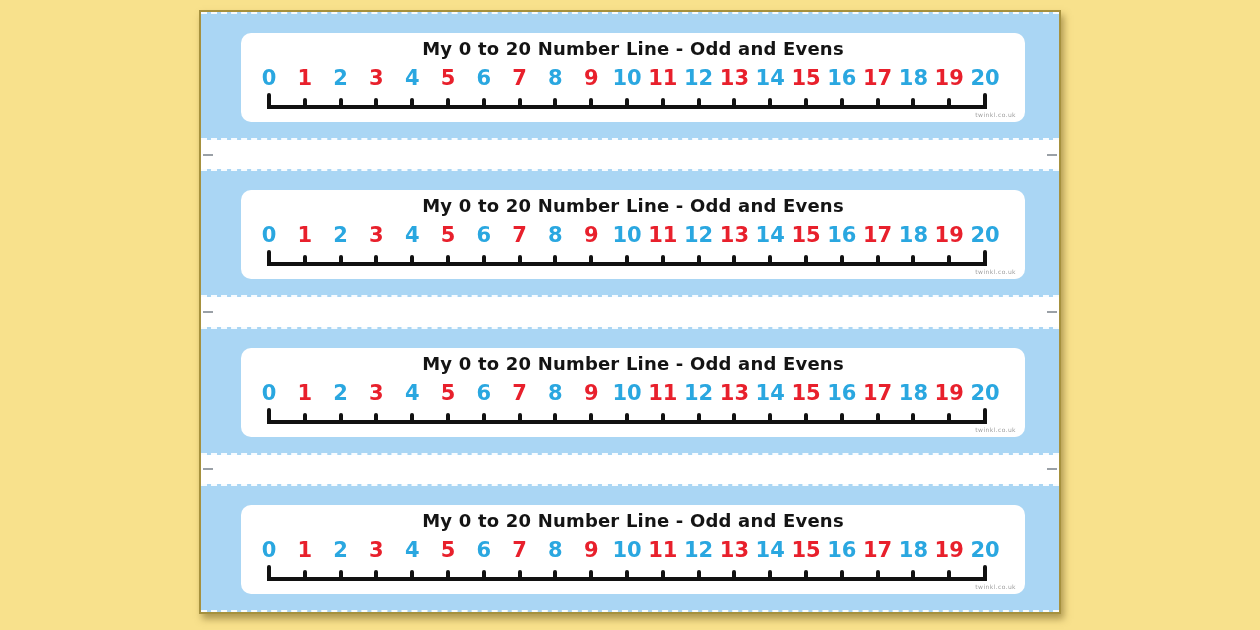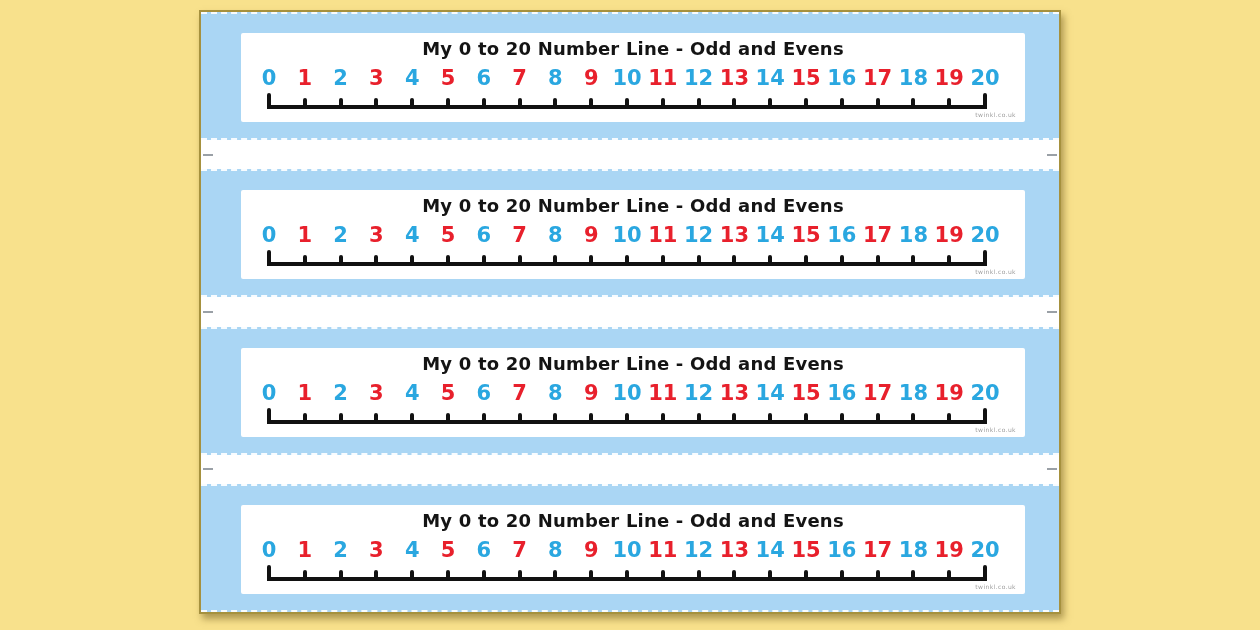--- a/index.html
+++ b/index.html
@@ -37,21 +37,21 @@
     width: 10px; height: 2px;
     background: #9aa0a6;
   }
   .cutmark.left  { left: 2px; }
   .cutmark.right { right: 2px; }
   .panel {
     position: absolute;
     left: 40px; right: 34px; top: 19px; bottom: 16px;
     background: #ffffff;
     border: 2px dashed rgba(255,255,255,0.9);
-    border-radius: 2px;
+    border-radius: 10px;
   }
   .title {
     padding-top: 3px;
     text-align: center;
     font-size: 18px;
     font-weight: bold;
     color: #141414;
     letter-spacing: 0.2px;
   }
   .numline {

